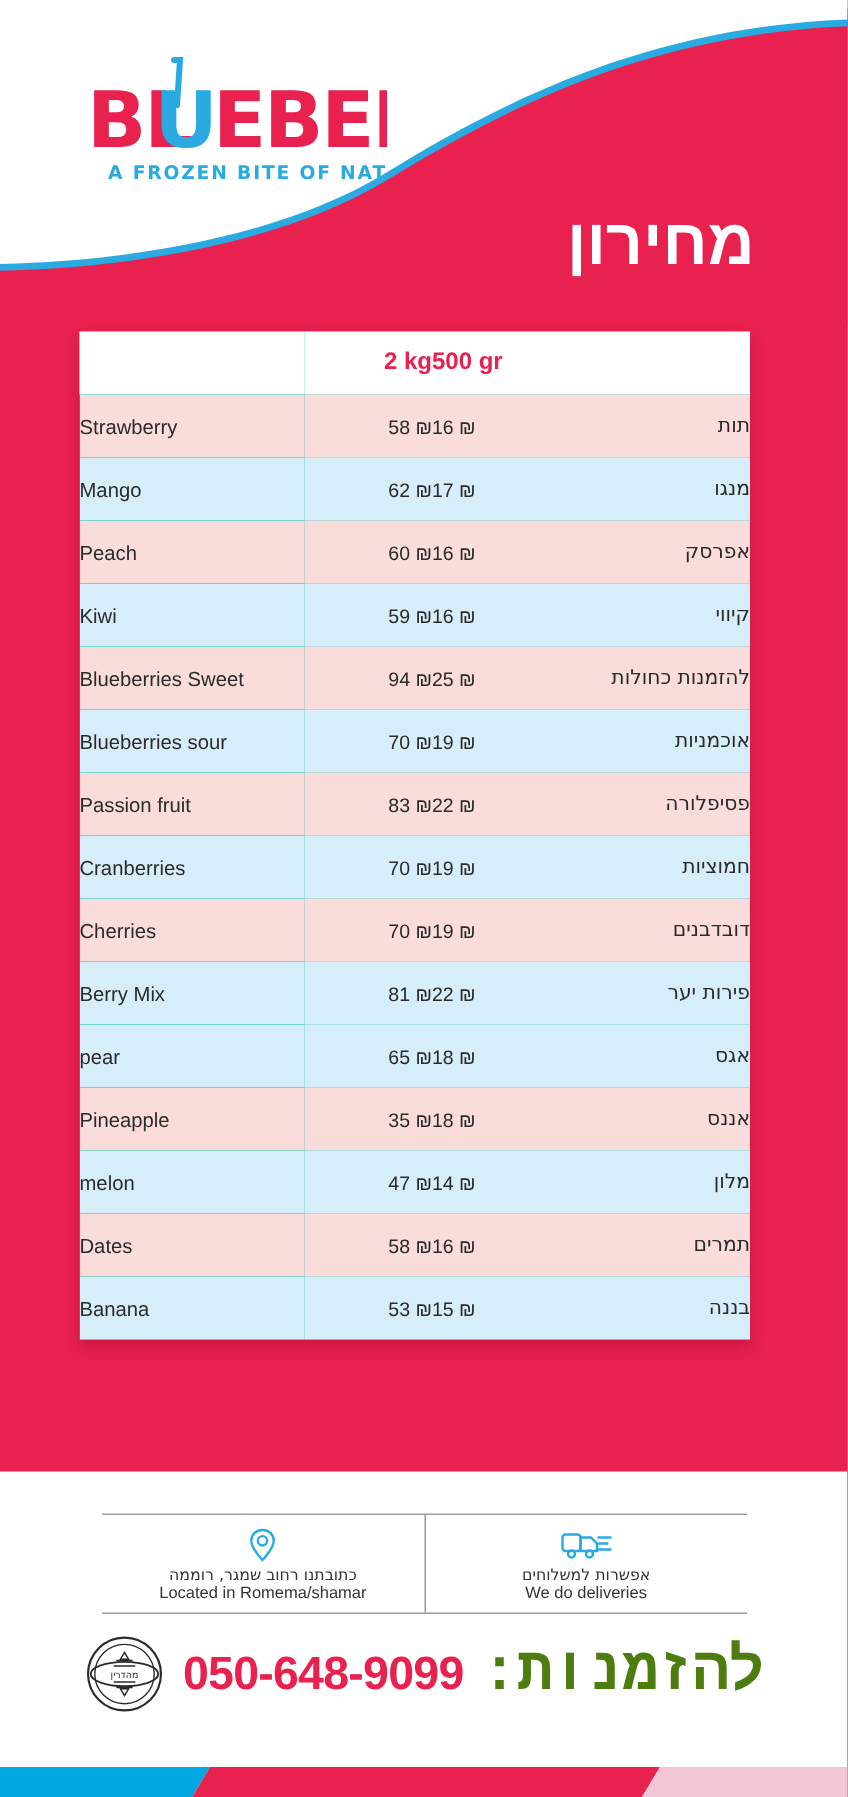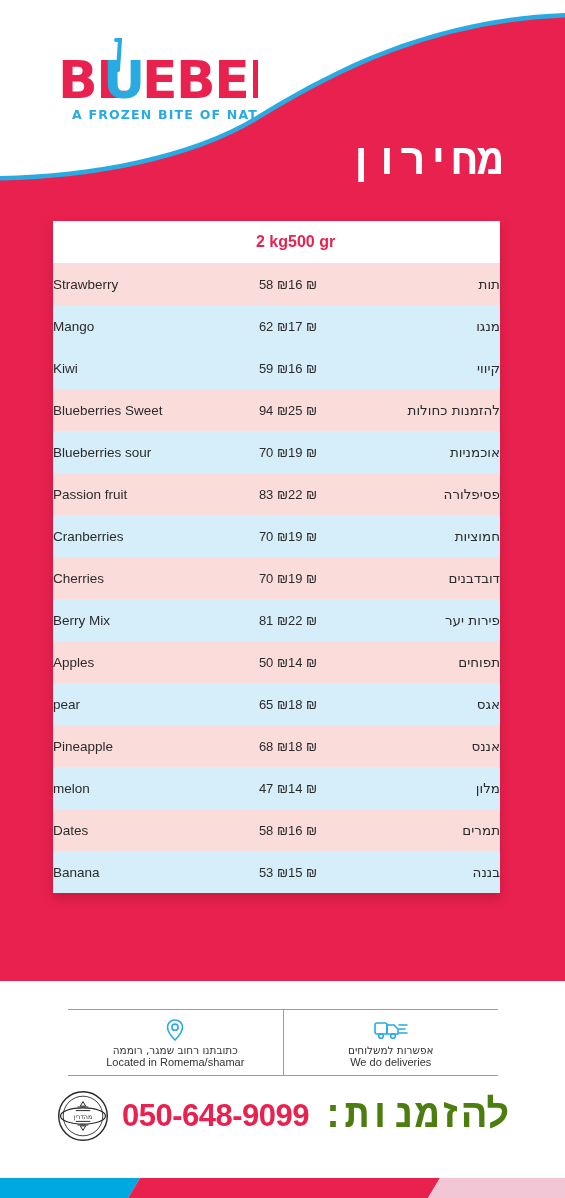--- a/index.html
+++ b/index.html
@@ -13,21 +13,21 @@
 
   
   .header{position:absolute;left:0;top:0;width:565px;height:216px;overflow:hidden;}
   .header-svg{position:absolute;left:0;top:0;}
   .logo{position:absolute;left:58px;top:36px;width:200px;height:95px;}
   .logo-svg{display:block;}
   .catalog-title{
     position:absolute;right:62px;top:141px;
     font-size:43px;font-weight:bold;color:#ffffff;
     letter-spacing:0px;direction:rtl;line-height:1;
-    font-family:Liberation Mono, monospace;
+    font-family:Liberation Sans, sans-serif;
   }
 
   
   .table-wrap{
     position:absolute;left:53px;top:221px;width:447px;
     box-shadow:0 5px 10px rgba(120,0,25,0.28);
     background:#14b8a6;
   }
   .ptable{width:100%;border-collapse:collapse;table-layout:fixed;}
   .ptable tr{height:42px;}
@@ -117,20 +117,26 @@
             <td class="c-p2">₪ 58</td>
             <td class="c-p5">₪ 16</td>
             <td class="c-he">תות</td>
           </tr>
           <tr class="row-blue">
             <td class="c-en">Mango</td>
             <td class="c-p2">₪ 62</td>
             <td class="c-p5">₪ 17</td>
             <td class="c-he">מנגו</td>
           </tr>
+          <tr class="row-pink">
+            <td class="c-en">Peach</td>
+            <td class="c-p2">₪ 60</td>
+            <td class="c-p5">₪ 16</td>
+            <td class="c-he">אפרסק</td>
+          </tr>
           <tr class="row-blue">
             <td class="c-en">Kiwi</td>
             <td class="c-p2">₪ 59</td>
             <td class="c-p5">₪ 16</td>
             <td class="c-he">קיווי</td>
           </tr>
           <tr class="row-pink">
             <td class="c-en">Blueberries Sweet</td>
             <td class="c-p2">₪ 94</td>
             <td class="c-p5">₪ 25</td>
@@ -159,35 +165,29 @@
             <td class="c-p2">₪ 70</td>
             <td class="c-p5">₪ 19</td>
             <td class="c-he">דובדבנים</td>
           </tr>
           <tr class="row-blue">
             <td class="c-en">Berry Mix</td>
             <td class="c-p2">₪ 81</td>
             <td class="c-p5">₪ 22</td>
             <td class="c-he">פירות יער</td>
           </tr>
-          <tr class="row-pink">
-            <td class="c-en">Apples</td>
-            <td class="c-p2">₪ 50</td>
-            <td class="c-p5">₪ 14</td>
-            <td class="c-he">תפוחים</td>
-          </tr>
           <tr class="row-blue">
             <td class="c-en">pear</td>
             <td class="c-p2">₪ 65</td>
             <td class="c-p5">₪ 18</td>
             <td class="c-he">אגס</td>
           </tr>
           <tr class="row-pink">
             <td class="c-en">Pineapple</td>
-            <td class="c-p2">₪ 68</td>
+            <td class="c-p2">₪ 35</td>
             <td class="c-p5">₪ 18</td>
             <td class="c-he">אננס</td>
           </tr>
           <tr class="row-blue">
             <td class="c-en">melon</td>
             <td class="c-p2">₪ 47</td>
             <td class="c-p5">₪ 14</td>
             <td class="c-he">מלון</td>
           </tr>
           <tr class="row-pink">

